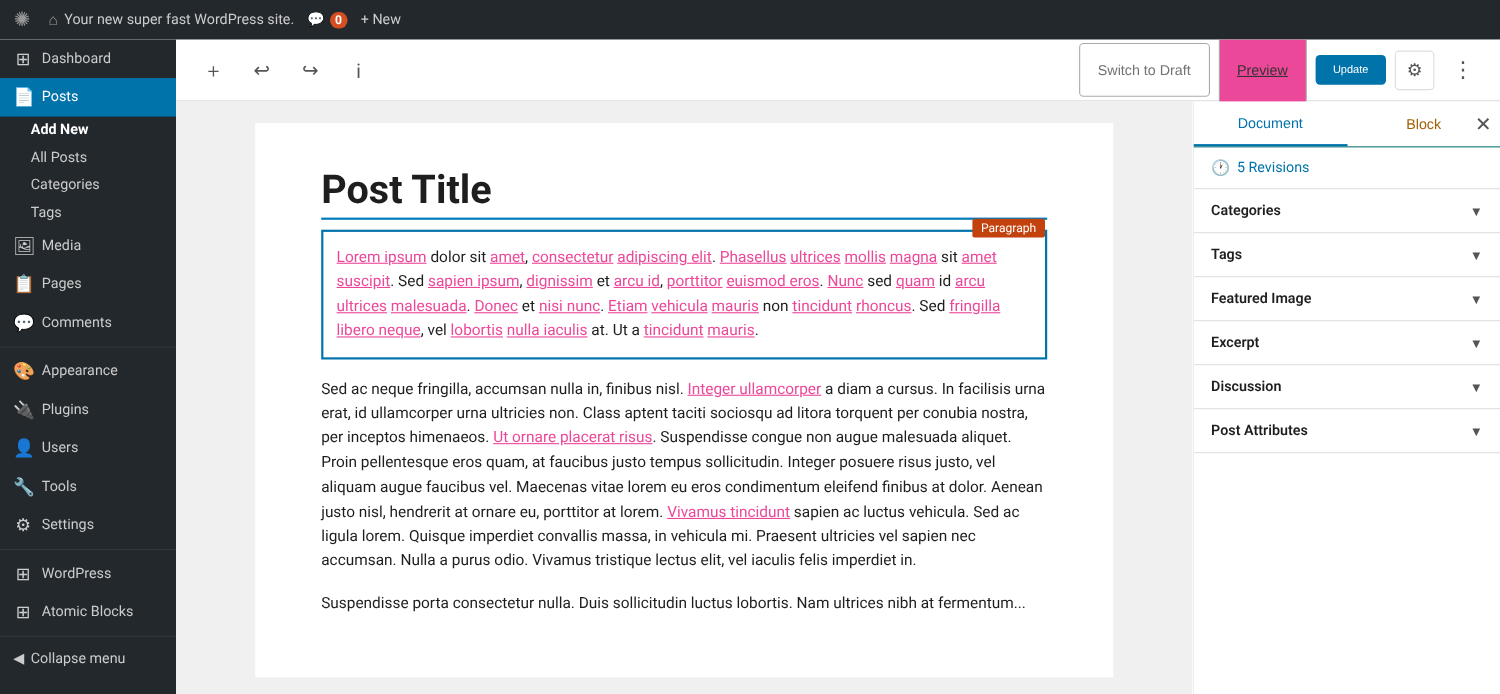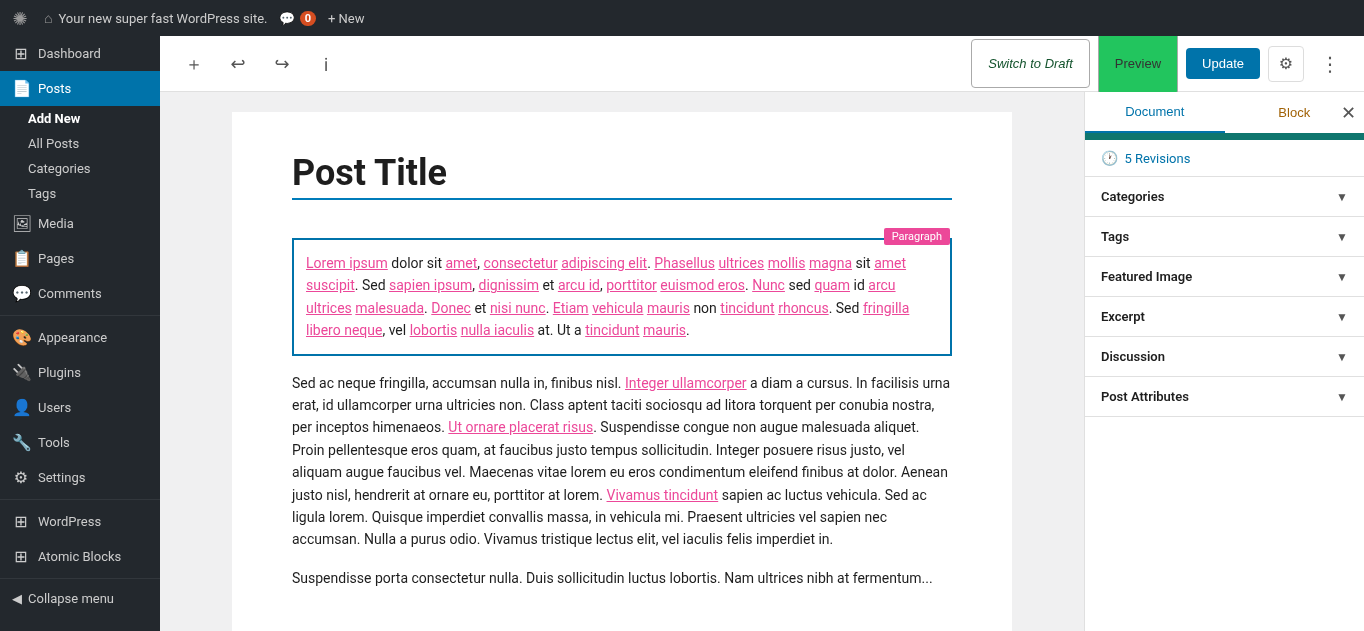--- a/index.html
+++ b/index.html
@@ -122,40 +122,40 @@
       font-size: 18px; color: #555;
     }
     .toolbar-spacer { flex: 1; }
     .switch-draft-btn {
       border: 1px solid #aaa;
       background: white;
       padding: 16px 16px;
       border-radius: 4px;
       cursor: pointer;
       font-size: 13px;
-      color: #14532d;
-      font-style: italic;
+      color: #737373;
     }
     .preview-btn {
       border: 1px solid #aaa;
-      background: #22c55e;
+      background: #ec4899;
       padding: 23px 16px;
       border-radius: 4px;
       cursor: pointer;
       font-size: 13px;
       color: #333;
+      text-decoration: underline;
     }
     .update-btn {
       background: #0073aa;
       color: white;
       border: none;
       padding: 8px 16px;
       border-radius: 4px;
       cursor: pointer;
-      font-size: 13px;
+      font-size: 10px;
       font-weight: 500;
     }
     .settings-gear-btn {
       width: 36px; height: 36px;
       border: 1px solid #ddd;
       background: white;
       border-radius: 4px;
       cursor: pointer;
       display: flex; align-items: center; justify-content: center;
       font-size: 16px; color: #555;
@@ -190,38 +190,38 @@
       background: white;
       padding: 40px 60px;
       min-height: 500px;
     }
     .post-title {
       font-size: 36px;
       font-weight: bold;
       border: none;
       outline: none;
       width: 100%;
-      margin-bottom: 38px;
+      margin-bottom: 9px;
       color: #1e1e1e;
       font-family: inherit;
       border-bottom: 2px solid #007cba;
       padding-bottom: 4px;
     }
     .paragraph-block {
       border: 2px solid #0073aa;
       padding: 12px;
       margin-bottom: 16px;
       position: relative;
       cursor: text;
     }
     .paragraph-label {
       position: absolute;
       top: -12px;
       right: 0;
-      background: #ec4899;
+      background: #c2410c;
       color: white;
       font-size: 11px;
       padding: 2px 8px;
       border-radius: 2px;
     }
     .paragraph-text {
       font-size: 14px;
       line-height: 1.6;
       color: #1e1e1e;
     }
@@ -241,21 +241,21 @@
       width: 280px;
       background: white;
       border-left: 1px solid #e0e0e0;
       flex-shrink: 0;
       overflow-y: auto;
       display: flex;
       flex-direction: column;
     }
     .panel-tabs {
       display: flex;
-      border-bottom: 7px solid #0f766e;
+      border-bottom: 1px solid #0f766e;
       position: relative;
     }
     .panel-tab {
       flex: 1;
       padding: 12px 0;
       text-align: center;
       cursor: pointer;
       font-size: 13px;
       font-weight: 500;
       color: #a16207;

